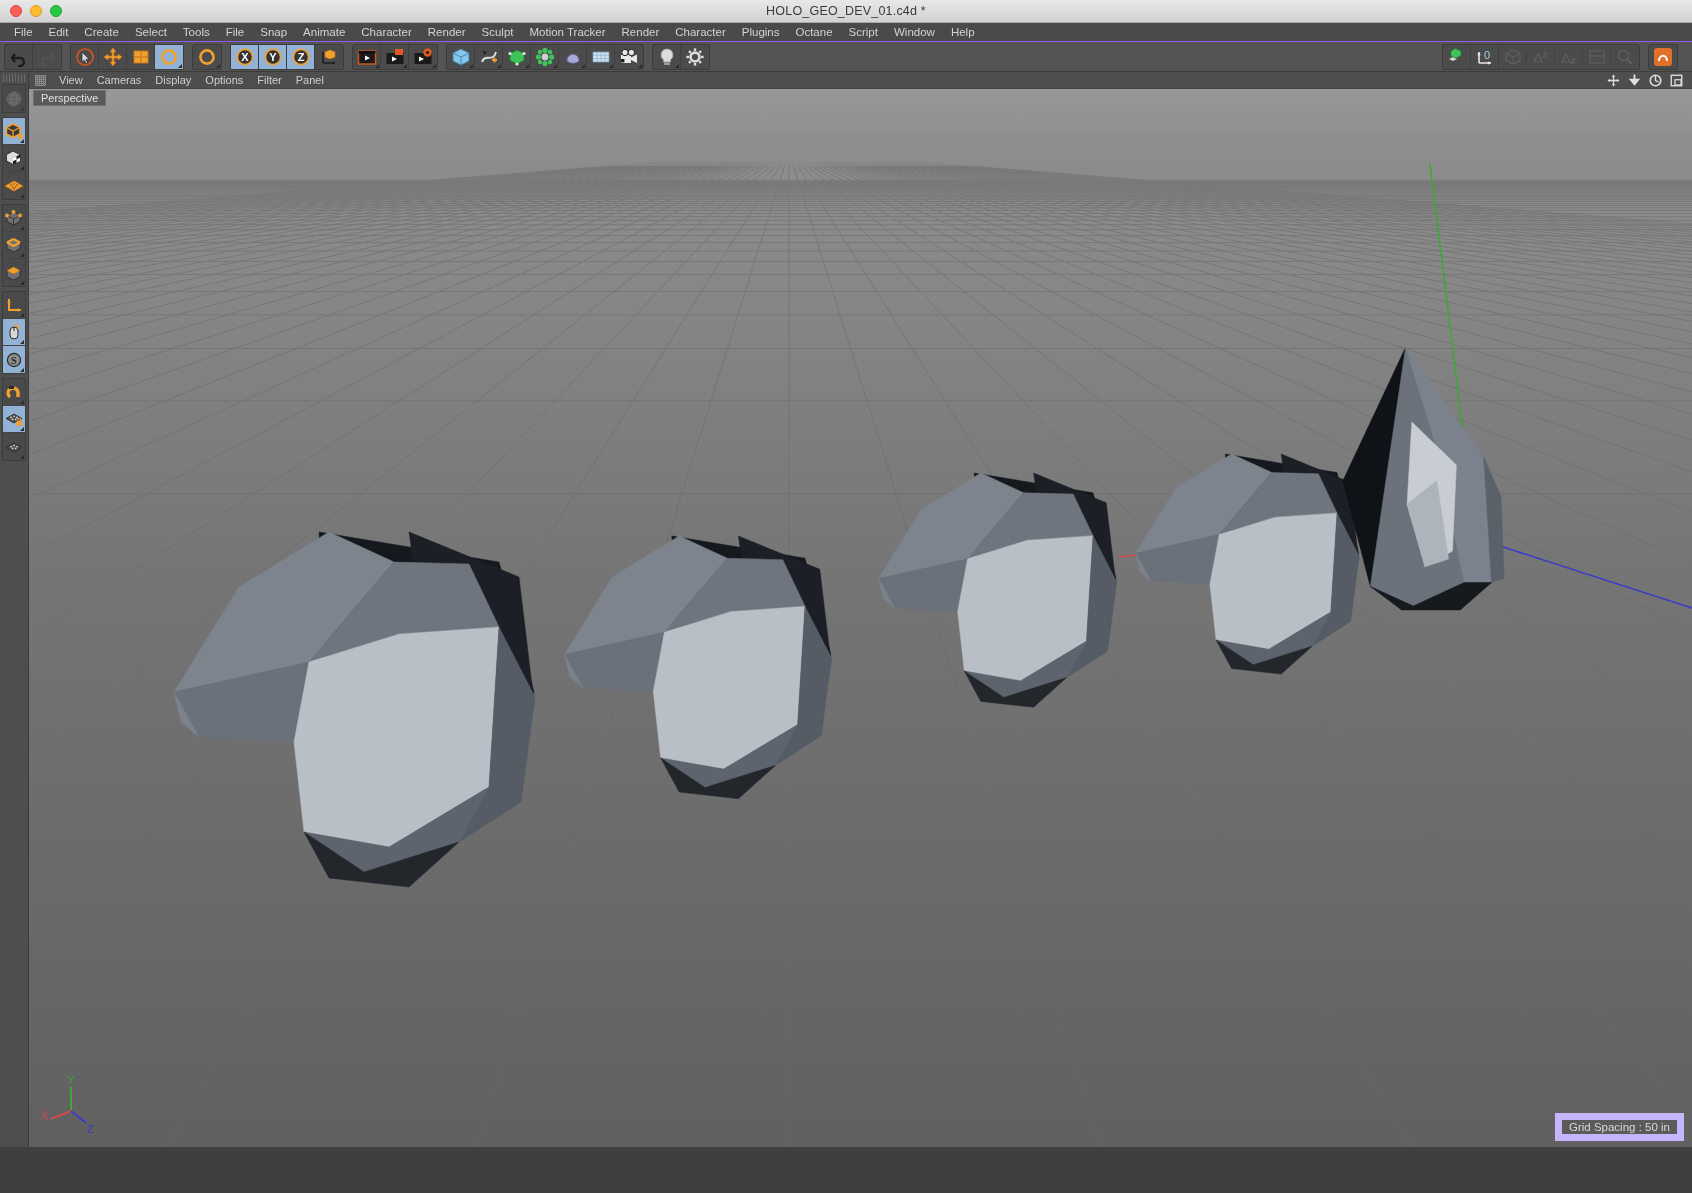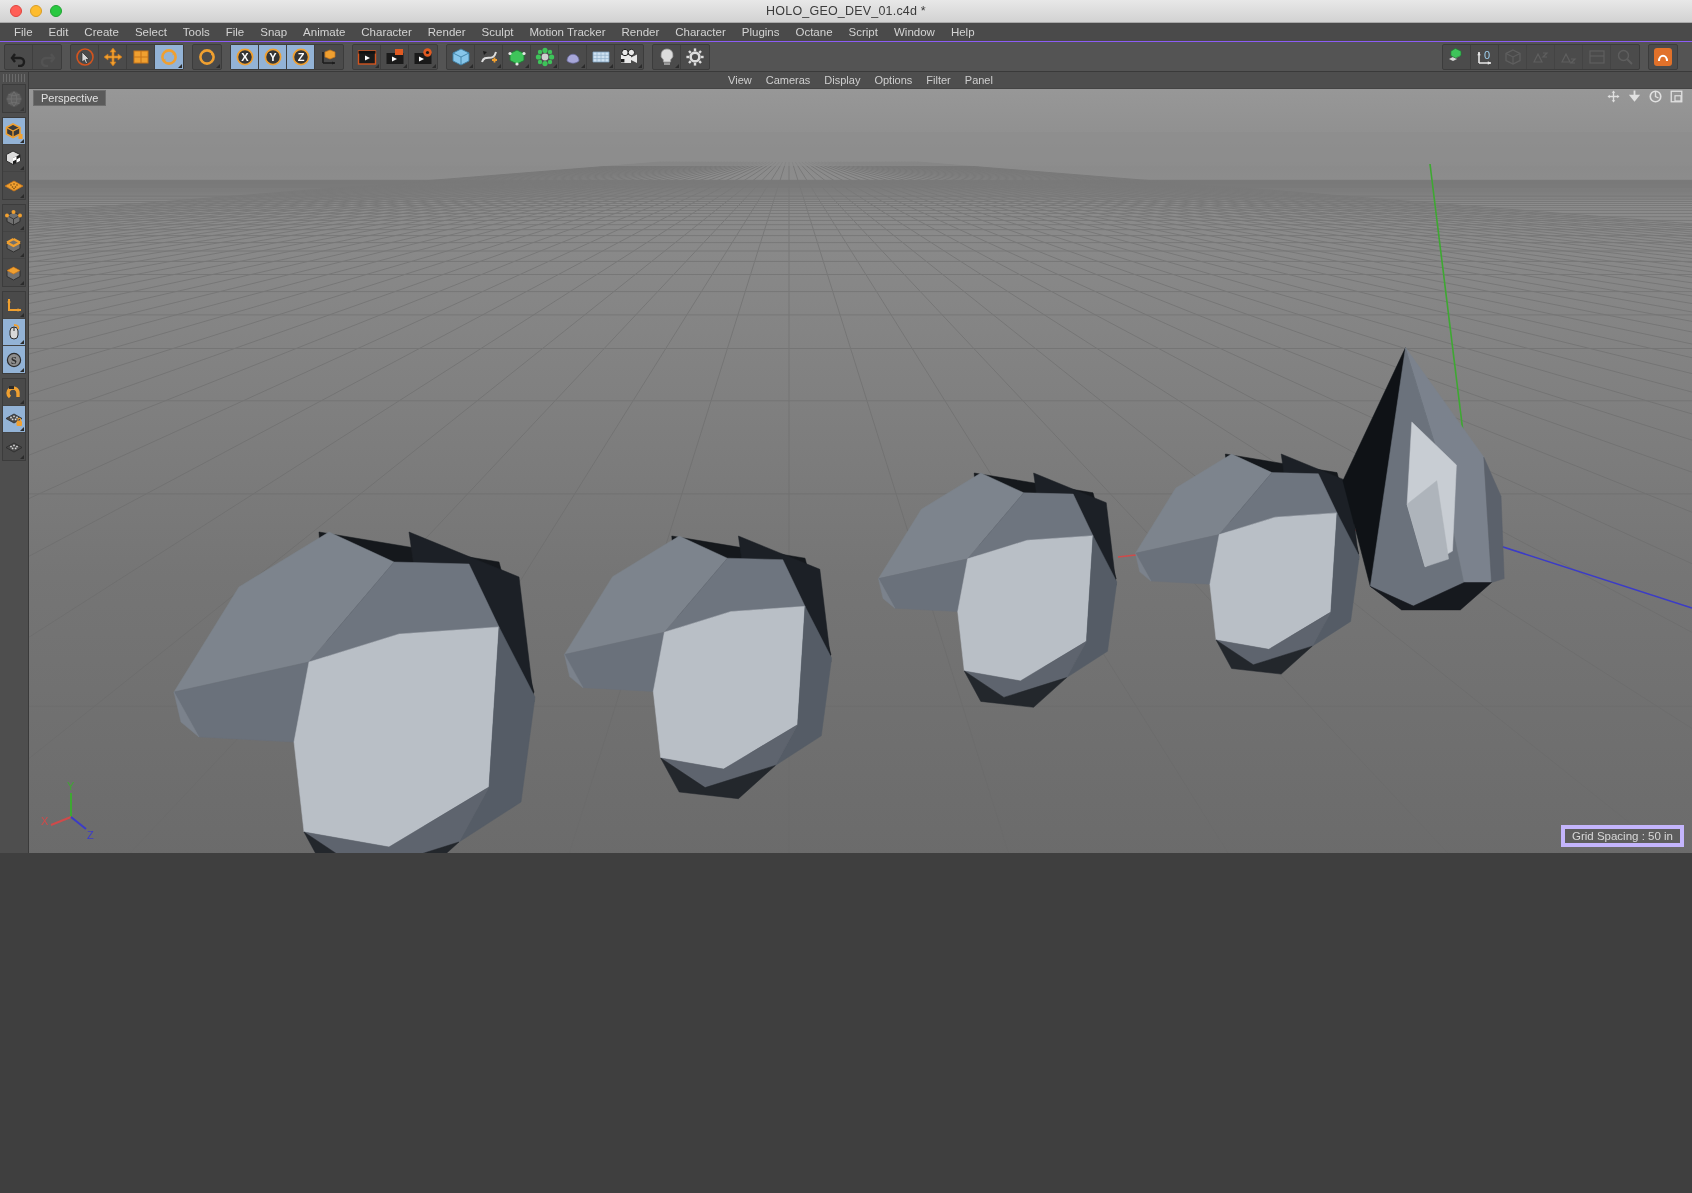--- a/index.html
+++ b/index.html
@@ -1,19 +1,19 @@
 <!DOCTYPE html>
 <html><head>
 <meta charset="utf-8">
 <style>
   * { box-sizing: border-box; margin:0; padding:0; }
   html,body { width:1692px; height:1193px; overflow:hidden; background:#3f3f3f;
     font-family:"Liberation Sans", sans-serif; -webkit-font-smoothing:antialiased; }
 
-  #app { position:relative; width:1692px; height:853px; background:#4d4d4d; }
+  #app { position:relative; width:1692px; height:1147px; background:#4d4d4d; }
 
   
   .titlebar{ position:absolute; left:0; top:0; width:1692px; height:23px;
     background:linear-gradient(#e8e8e8,#d2d2d2); border-bottom:1px solid #a9a9a9;
     display:flex; align-items:center; }
   .traffic{ display:flex; gap:8px; margin-left:10px; }
   .tl{ width:12px; height:12px; border-radius:50%; }
   .tl.red{background:#ff5f57;border:1px solid #e0443e;}
   .tl.yel{background:#febc2e;border:1px solid #d89d26;}
   .tl.grn{background:#28c840;border:1px solid #21a333;}
@@ -53,34 +53,34 @@
   .lb-btn:last-child{border-bottom:none;}
   .lb-btn.on{ background:#93b3d6; }
   .lb-btn .corner{ position:absolute; right:1px; bottom:1px; width:0;height:0;
     border-left:4px solid transparent; border-bottom:4px solid #2b2b2b;}
 
   
   .viewport{ position:absolute; left:29px; top:72px; right:0; bottom:0;
     background:#6c6c6c; overflow:hidden; }
   .vp-menubar{ position:absolute; left:0; top:0; right:0; height:17px;
     background:#4e4e4e; display:flex; align-items:center; z-index:8;
-    border-bottom:1px solid #444;flex-direction:column;}
+    border-bottom:1px solid #444;}
   .vp-grip{ width:11px;height:11px;margin:0 6px 0 6px;
     background:repeating-linear-gradient(90deg,#8a8a8a 0 1px,transparent 1px 2px),
                repeating-linear-gradient(0deg,#8a8a8a 0 1px,transparent 1px 2px);}
   .vp-menu{ font-size:11px; color:#cfcfcf; padding:0 7px; line-height:17px; }
   .vp-icons{ margin-left:auto; display:flex; gap:6px; padding-right:8px;
     align-items:center; }
   .vp-tab{ position:absolute; left:4px; top:18px; z-index:8;
     font-size:11px; color:#e2e2e2; background:#5a5a5a;
     border:1px solid #6e6e6e; padding:1px 7px; }
   .vp-canvas{ position:absolute; inset:0; }
   .status{ position:absolute; right:8px; bottom:6px; z-index:8;
     font-size:11.5px; color:#d8d8d8; background:rgba(90,90,90,.85);
-    padding:1px 7px; border:4px solid #c4b5fd;}
+    padding:1px 7px; border:7px solid #c4b5fd;}
   .axisgizmo{ position:absolute; left:12px; bottom:12px; z-index:8; }
 </style>
 </head>
 <body>
 
 <div id="app">
 
   <div class="titlebar">
     <div class="traffic">
       <div class="tl red"></div>

